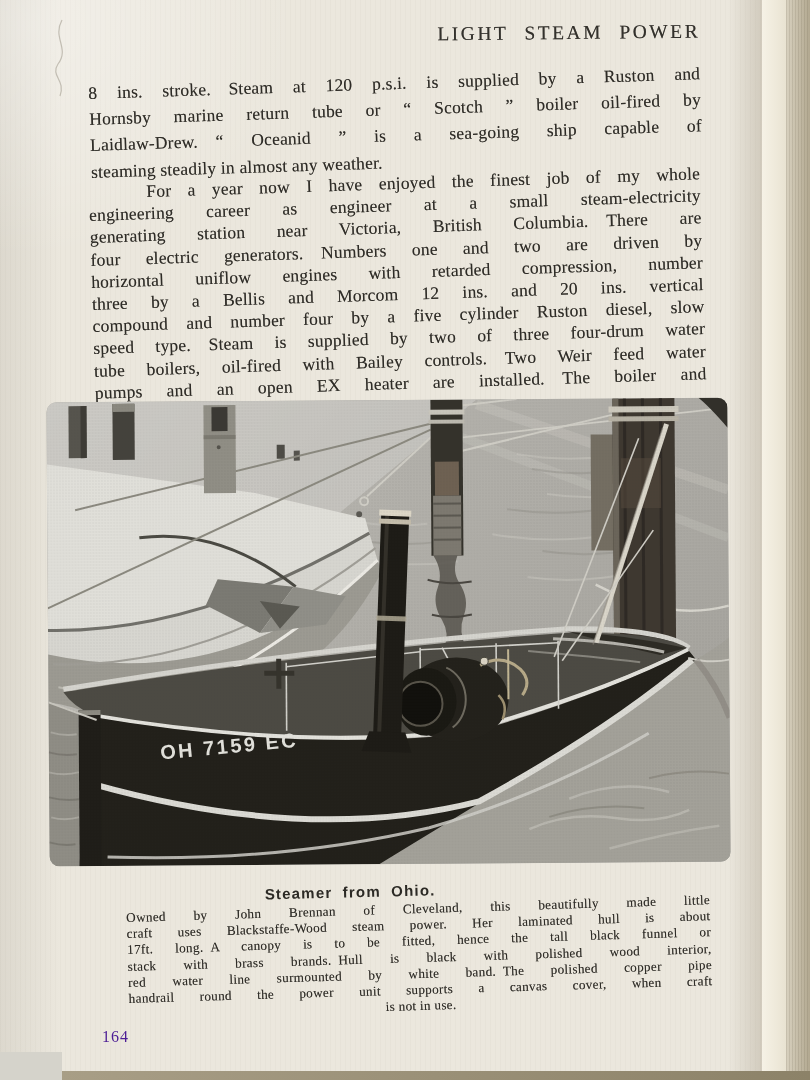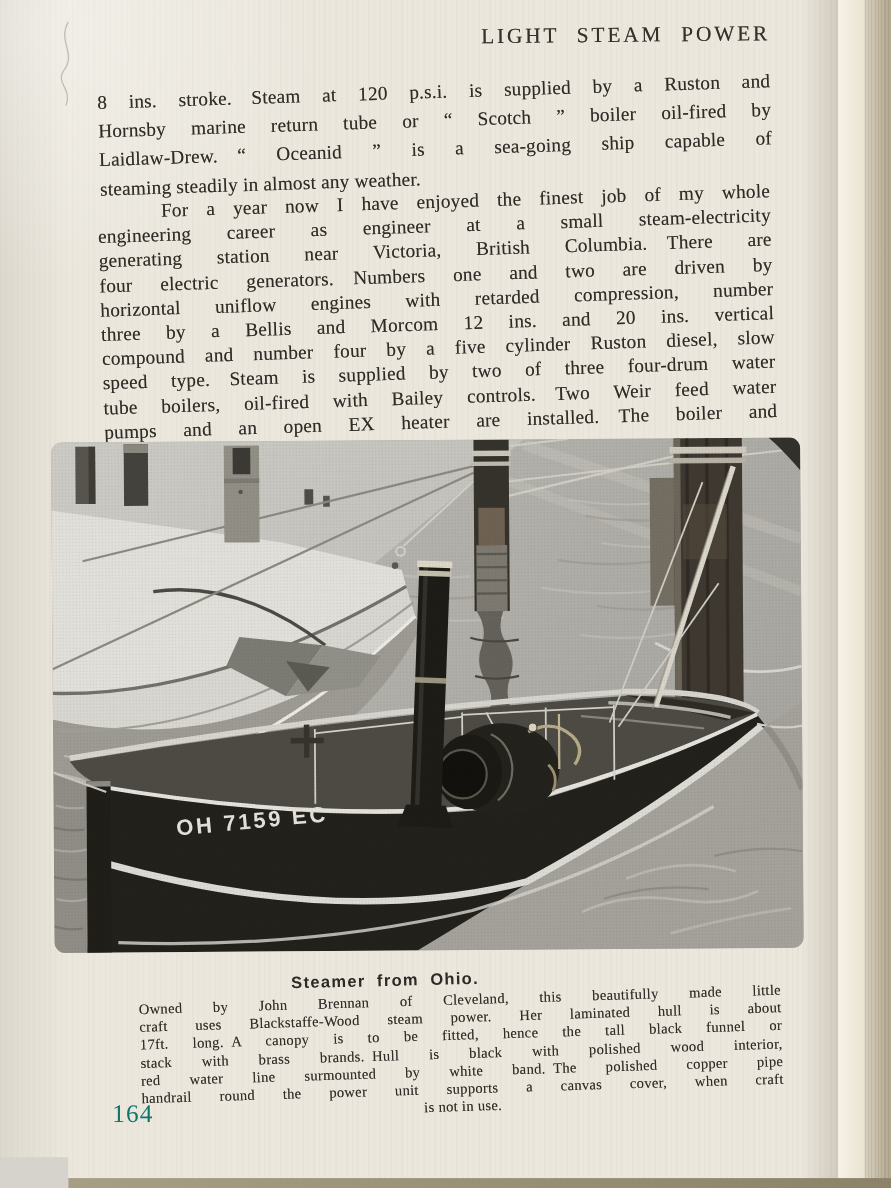--- a/index.html
+++ b/index.html
@@ -77,22 +77,22 @@
   .caption-body{
     position:absolute;left:126px;top:910px;width:584px;
     font-size:13.2px;color:#2f2d28;letter-spacing:0.3px;
     transform:rotate(-1.75deg);transform-origin:0 0;
     text-shadow:0 0 0.3px rgba(45,42,36,0.5);
   }
   .caption-body .cline{line-height:16.2px;height:16.2px;text-align:justify;text-align-last:justify;}
   .caption-body .cline.center{text-align-last:center;}
 
   .page-number{
-    position:absolute;left:102px;top:1000px;
-    font-size:23px;color:#0f766e;letter-spacing:1px;
+    position:absolute;left:102px;top:1028px;
+    font-size:16px;color:#4c1d95;letter-spacing:1px;
   }
 </style>
 </head>
 <body>
 
 <div class="paper-texture"></div>
 <div class="paper-shade-left"></div>
 <div class="paper-shade-topleft"></div>
 <div class="edge-crease"></div>
 <div class="edge-fold"></div>

